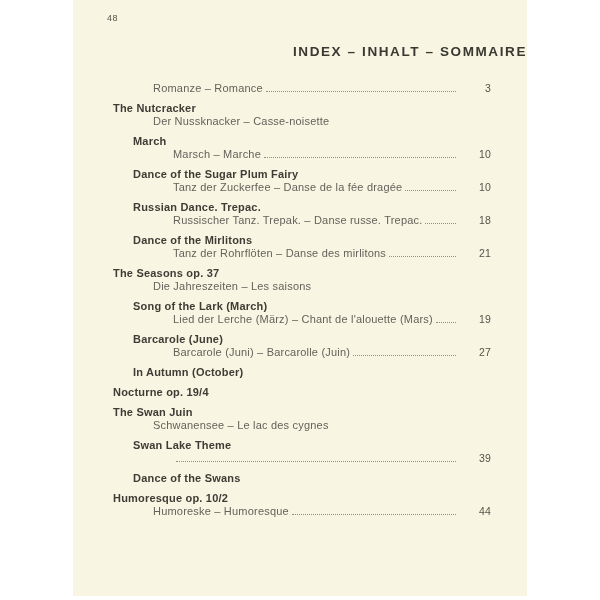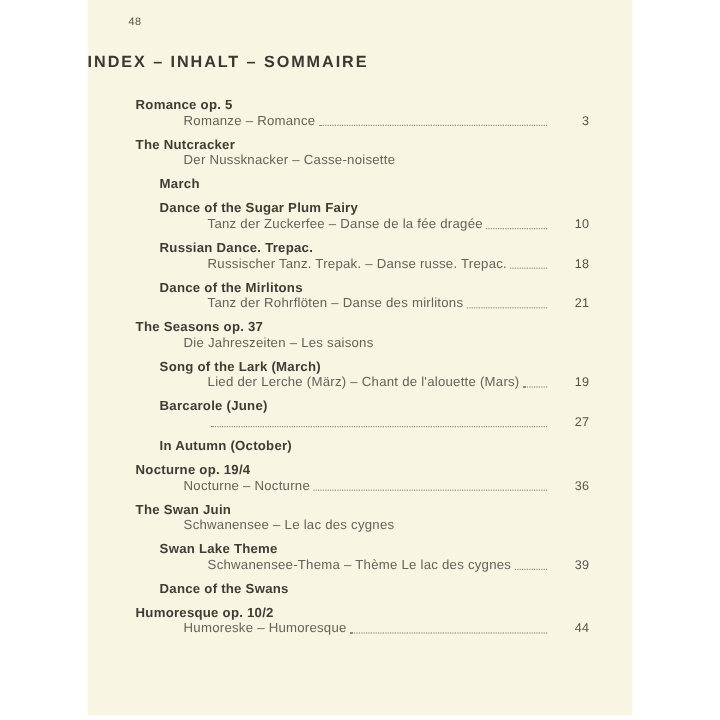--- a/index.html
+++ b/index.html
@@ -18,21 +18,21 @@
   }
   .folio {
     position: absolute;
     left: 34px; top: 13px;
     font-size: 9px;
     color: #55534a;
     letter-spacing: 0.5px;
   }
   .toc-title {
     padding-top: 44px;
-    text-align: left;
+    text-align: right;
     font-size: 13.5px;
     font-weight: 700;
     letter-spacing: 1.6px;
     color: #393831;
   }
   .entries {
     margin-top: 23px;
     padding: 0 36px 0 40px;
   }
   .entry { margin-bottom: 7px; }
@@ -70,38 +70,42 @@
 </style>
 </head>
 <body>
 
 <div class="stage">
   <div class="page">
     <div class="folio">48</div>
     <div class="toc-title">INDEX – INHALT – SOMMAIRE</div>
     <div class="entries" id="entries">
   <div class="entry">
-    <div class="entry-title">Romance op. 5</div>
     <div class="entry-sub">
       <span class="sub-text">Romanze – Romance</span>
       <span class="leader"></span>
       <span class="pagenum">3</span>
     </div>
   </div>
 
   <div class="entry no-page">
     <div class="entry-title">The Nutcracker</div>
     <div class="entry-sub">
       <span class="sub-text">Der Nussknacker – Casse-noisette</span>
 
     </div>
   </div>
 
   <div class="entry indent-1">
     <div class="entry-title">March</div>
+    <div class="entry-sub">
+      <span class="sub-text">Marsch – Marche</span>
+      <span class="leader"></span>
+      <span class="pagenum">10</span>
+    </div>
   </div>
 
   <div class="entry indent-1">
     <div class="entry-title">Dance of the Sugar Plum Fairy</div>
     <div class="entry-sub">
       <span class="sub-text">Tanz der Zuckerfee – Danse de la fée dragée</span>
       <span class="leader"></span>
       <span class="pagenum">10</span>
     </div>
   </div>
@@ -137,50 +141,45 @@
     <div class="entry-sub">
       <span class="sub-text">Lied der Lerche (März) – Chant de l'alouette (Mars)</span>
       <span class="leader"></span>
       <span class="pagenum">19</span>
     </div>
   </div>
 
   <div class="entry indent-1">
     <div class="entry-title">Barcarole (June)</div>
     <div class="entry-sub">
+      <span class="sub-text">Barcarole (Juni) – Barcarolle (Juin)</span>
       <span class="leader"></span>
       <span class="pagenum">27</span>
     </div>
   </div>
 
   <div class="entry indent-1">
     <div class="entry-title">In Autumn (October)</div>
   </div>
 
   <div class="entry">
     <div class="entry-title">Nocturne op. 19/4</div>
-    <div class="entry-sub">
-      <span class="sub-text">Nocturne – Nocturne</span>
-      <span class="leader"></span>
-      <span class="pagenum">36</span>
-    </div>
   </div>
 
   <div class="entry no-page">
     <div class="entry-title">The Swan Juin</div>
     <div class="entry-sub">
       <span class="sub-text">Schwanensee – Le lac des cygnes</span>
 
     </div>
   </div>
 
   <div class="entry indent-1">
     <div class="entry-title">Swan Lake Theme</div>
     <div class="entry-sub">
-      <span class="sub-text">Schwanensee-Thema – Thème Le lac des cygnes</span>
       <span class="leader"></span>
       <span class="pagenum">39</span>
     </div>
   </div>
 
   <div class="entry indent-1">
     <div class="entry-title">Dance of the Swans</div>
   </div>
 
   <div class="entry">

